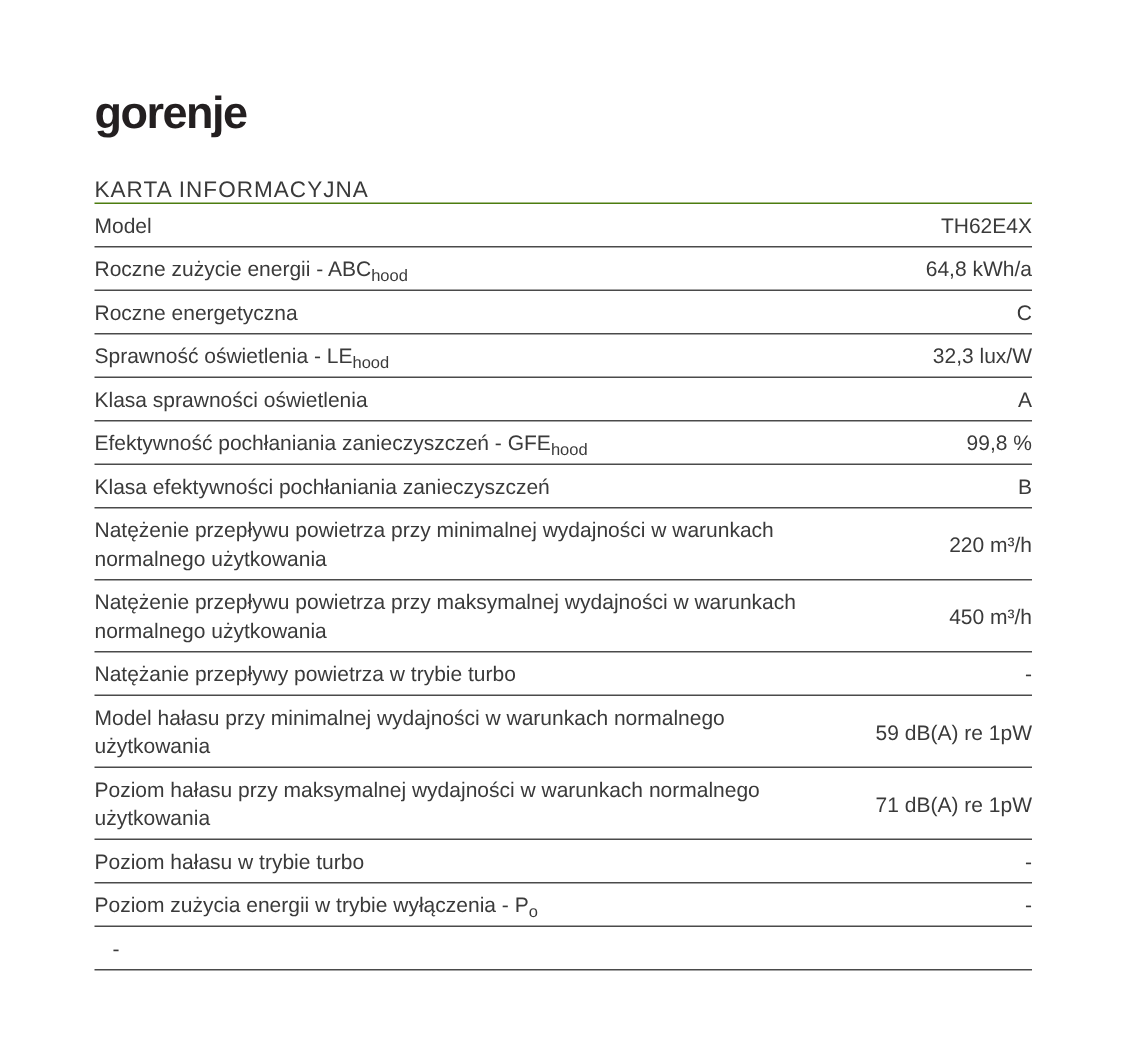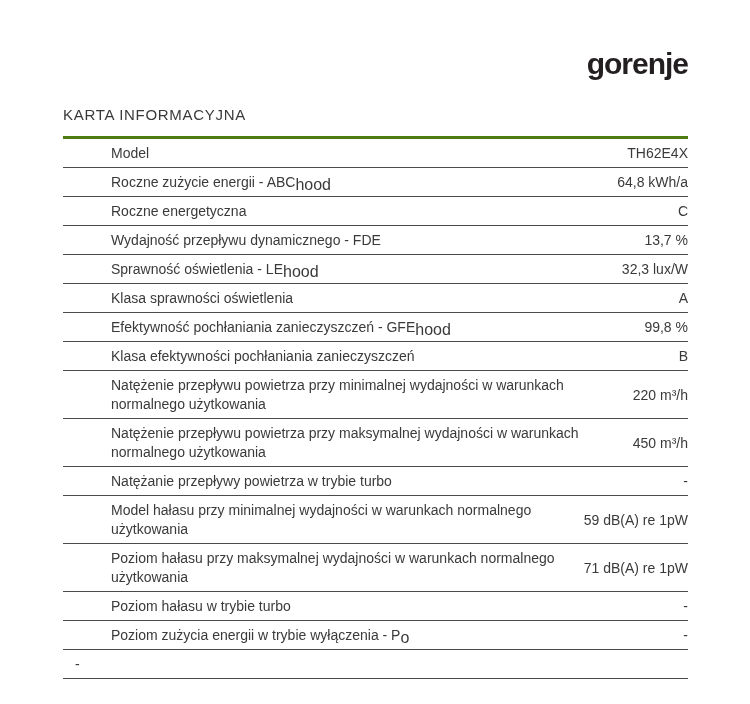--- a/index.html
+++ b/index.html
@@ -17,66 +17,65 @@
     height: 704px;
     position: relative;
   }
   .content {
     position: absolute;
     left: 63px;
     top: 0;
     width: 625px;
   }
   .logo-row {
-    margin-top: 48px;
-    text-align: right;
+    margin-top: 60px;
+    text-align: left;
     height: 34px;
   }
   .logo {
     font-family: "Liberation Sans", sans-serif;
     font-weight: bold;
     font-size: 30px;
     letter-spacing: -1px;
     color: #231f20;
     line-height: 32px;
   }
   .doc-title {
     margin-top: 24px;
     font-size: 15px;
     letter-spacing: 0.7px;
     color: #3a3a3a;
-    padding-bottom: 13px;
-    border-bottom: 3px solid #4d7c0f;
+    padding-bottom: 0;
+    border-bottom: 1px solid #4d7c0f;
   }
   .table {
     width: 100%;
   }
   .row {
     display: flex;
     justify-content: space-between;
     align-items: center;
     border-bottom: 1px solid #4a4a4a;
     padding: 5px 0 4px 0;
   }
   .row .label {
     font-size: 14px;
     line-height: 19px;
     max-width: 480px;
     flex: 0 1 auto;
-    margin-left: 48px;
   }
   .row .value {
     font-size: 14px;
     line-height: 19px;
     white-space: nowrap;
     padding-left: 12px;
     flex: 0 0 auto;
   }
   sub.unit-sub {
-    font-size: 16px;
+    font-size: 11px;
     line-height: 0;
     vertical-align: -3px;
   }
 </style>
 </head>
 <body>
 
 <div class="page">
   <div class="content">
     <div class="logo-row">
@@ -88,24 +87,20 @@
           <div class="label">Model</div>
           <div class="value">TH62E4X</div>
         </div>
         <div class="row">
           <div class="label">Roczne zużycie energii - ABC<sub class="unit-sub">hood</sub></div>
           <div class="value">64,8 kWh/a</div>
         </div>
         <div class="row">
           <div class="label">Roczne energetyczna</div>
           <div class="value">C</div>
-        </div>
-        <div class="row">
-          <div class="label">Wydajność przepływu dynamicznego - FDE</div>
-          <div class="value">13,7 %</div>
         </div>
         <div class="row">
           <div class="label">Sprawność oświetlenia - LE<sub class="unit-sub">hood</sub></div>
           <div class="value">32,3 lux/W</div>
         </div>
         <div class="row">
           <div class="label">Klasa sprawności oświetlenia</div>
           <div class="value">A</div>
         </div>
         <div class="row">

